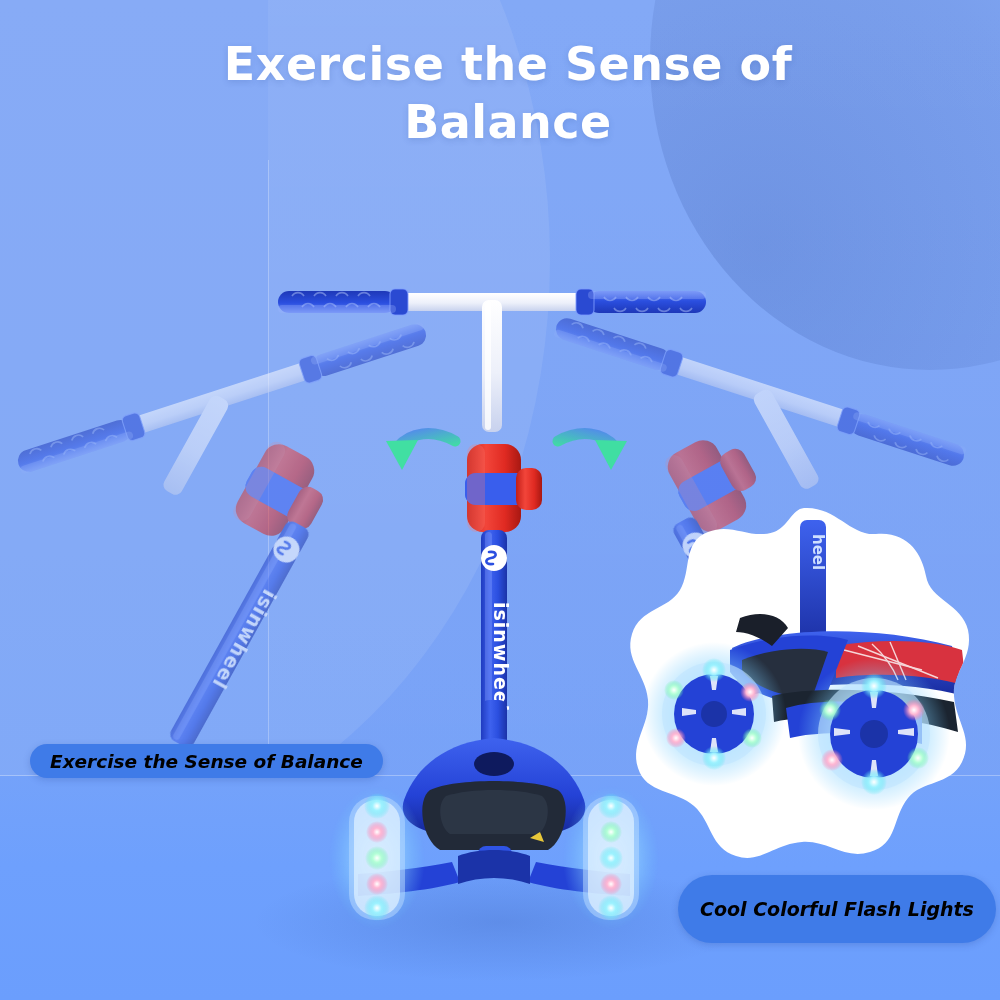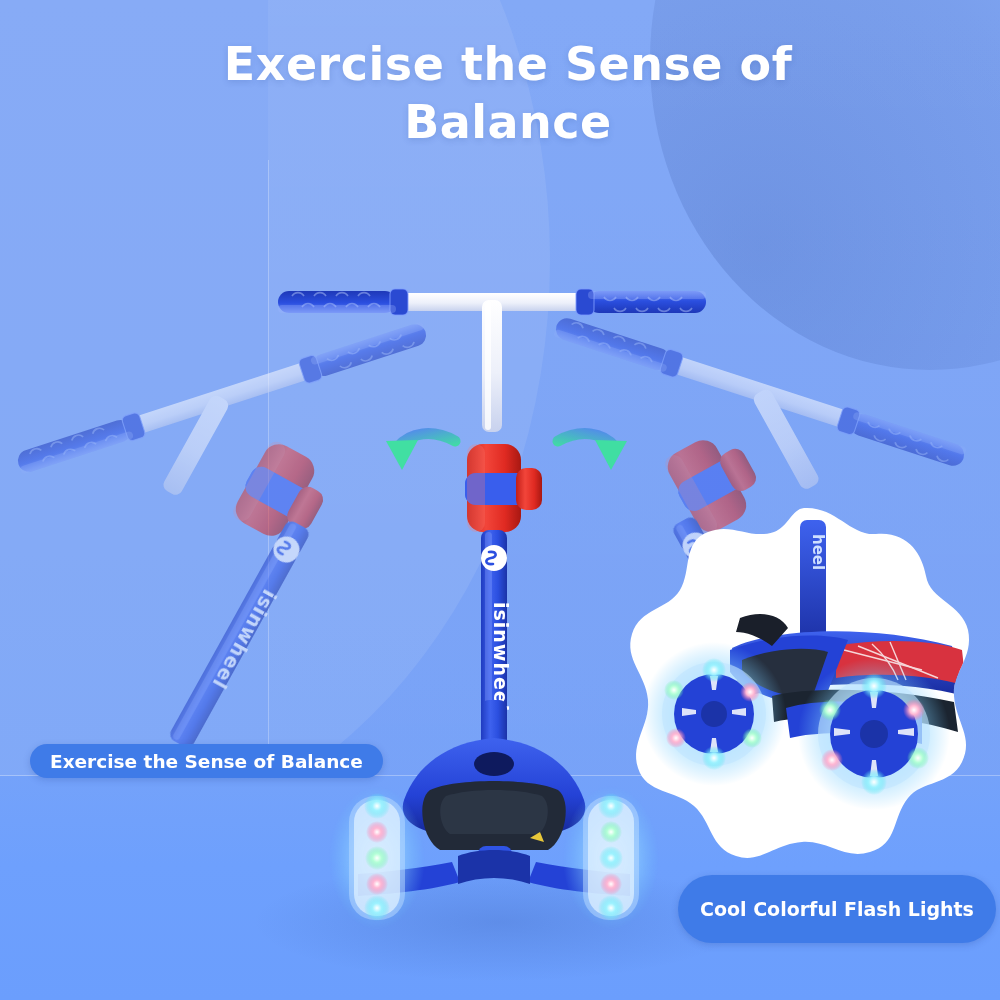--- a/index.html
+++ b/index.html
@@ -26,22 +26,22 @@
   .floor-shadow{position:absolute;left:250px;top:862px;width:500px;height:120px;
      border-radius:50%;background:radial-gradient(ellipse,rgba(30,60,140,.18),rgba(30,60,140,0) 70%);}
 
   
   .headline{position:absolute;left:0;top:36px;width:1000px;text-align:center;
      color:#FFFFFF;font-size:46px;line-height:1.26;font-weight:700;
      letter-spacing:.5px;text-shadow:0 2px 6px rgba(40,70,150,.18);margin-left:8px;}
 
   
   .pill{position:absolute;display:inline-flex;align-items:center;justify-content:center;
-     background:#3F7BE8;color:#ffffff;border-radius:999px;font-weight:700;
-     box-shadow:0 2px 7px rgba(30,60,140,.22);white-space:nowrap;}
+     background:#3F7BE8;color:#000000;border-radius:999px;font-weight:700;
+     box-shadow:0 2px 7px rgba(30,60,140,.22);white-space:nowrap;font-style:italic;}
   .pill-left{left:30px;top:744px;height:34px;padding:0 20px;font-size:18.5px;}
   .pill-right{left:678px;top:875px;height:36px;padding:16px 22px;font-size:19px;}
 
   
   .scooter{position:absolute;left:0;top:0;width:1000px;height:1000px;}
   .scooter svg{position:absolute;left:0;top:0;}
 
   
   .inset{position:absolute;left:622px;top:500px;width:360px;height:368px;}
   .inset svg{position:absolute;left:0;top:0;}

